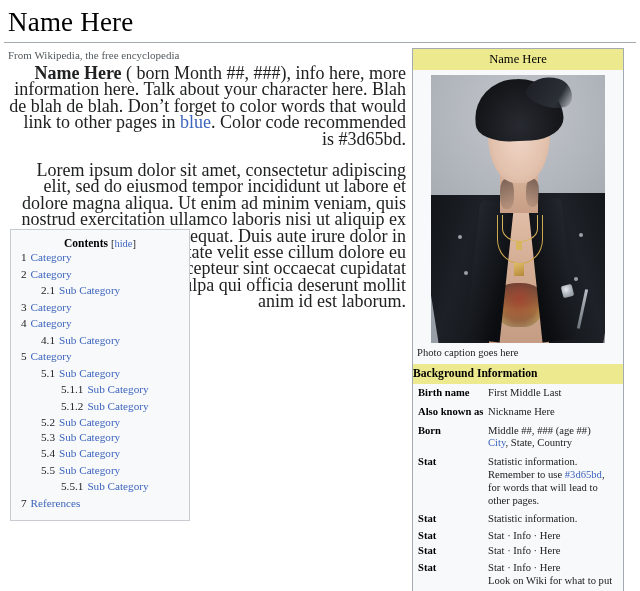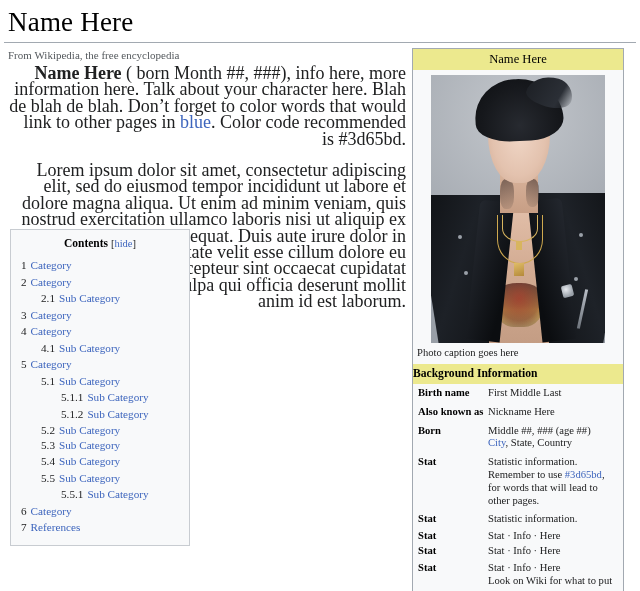--- a/index.html
+++ b/index.html
@@ -77,21 +77,21 @@
     background: #f8f9fa;
     border: 1px solid #c8ccd1;
     padding: 6px 6px 7px 6px;
     box-sizing: border-box;
   }
   .toc-title {
     text-align: center;
     font-size: 11.5px;
     line-height: 14px;
     font-weight: bold;
-    margin-bottom: 8px;
+    margin-bottom: 0;
     color: #000;
   }
   .toc-title .toctogglespan {
     font-weight: normal;
     font-size: 10.5px;
   }
   .toc-title .toctogglespan .brk { color: #202122; }
   .toc ul {
     list-style: none;
     margin: 0;
@@ -350,21 +350,20 @@
       <li class="lvl2"><span class="tocnumber">4.1</span><a class="toctext wlink" href="#">Sub Category</a></li>
       <li class="lvl1"><span class="tocnumber">5</span><a class="toctext wlink" href="#">Category</a></li>
       <li class="lvl2"><span class="tocnumber">5.1</span><a class="toctext wlink" href="#">Sub Category</a></li>
       <li class="lvl3"><span class="tocnumber">5.1.1</span><a class="toctext wlink" href="#">Sub Category</a></li>
       <li class="lvl3"><span class="tocnumber">5.1.2</span><a class="toctext wlink" href="#">Sub Category</a></li>
       <li class="lvl2 tight"><span class="tocnumber">5.2</span><a class="toctext wlink" href="#">Sub Category</a></li>
       <li class="lvl2"><span class="tocnumber">5.3</span><a class="toctext wlink" href="#">Sub Category</a></li>
       <li class="lvl2"><span class="tocnumber">5.4</span><a class="toctext wlink" href="#">Sub Category</a></li>
       <li class="lvl2"><span class="tocnumber">5.5</span><a class="toctext wlink" href="#">Sub Category</a></li>
       <li class="lvl3"><span class="tocnumber">5.5.1</span><a class="toctext wlink" href="#">Sub Category</a></li>
-      <li class="lvl1"><span class="tocnumber">6</span><a class="toctext wlink" href="#">Category</a></li>
       <li class="lvl1"><span class="tocnumber">7</span><a class="toctext wlink" href="#">References</a></li>
     </ul>
 </div>
 
 <div class="infobox">
   <div class="ib-header">Name Here</div>
 
   <div class="ib-image-wrap">
     <div class="portrait">
       <div class="backdrop"></div>

